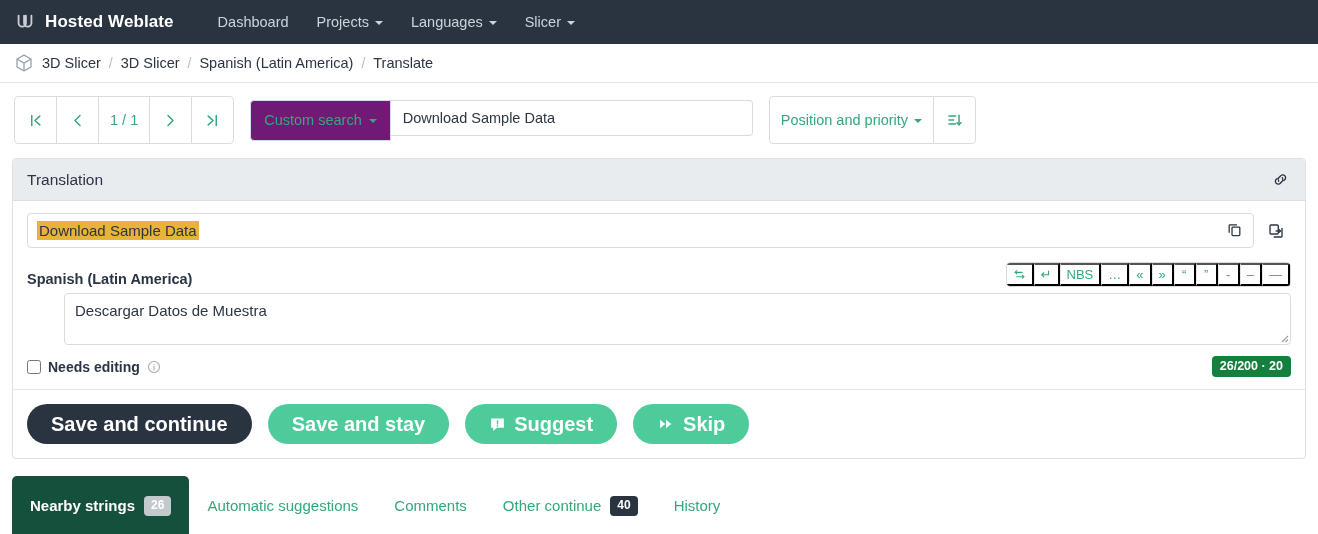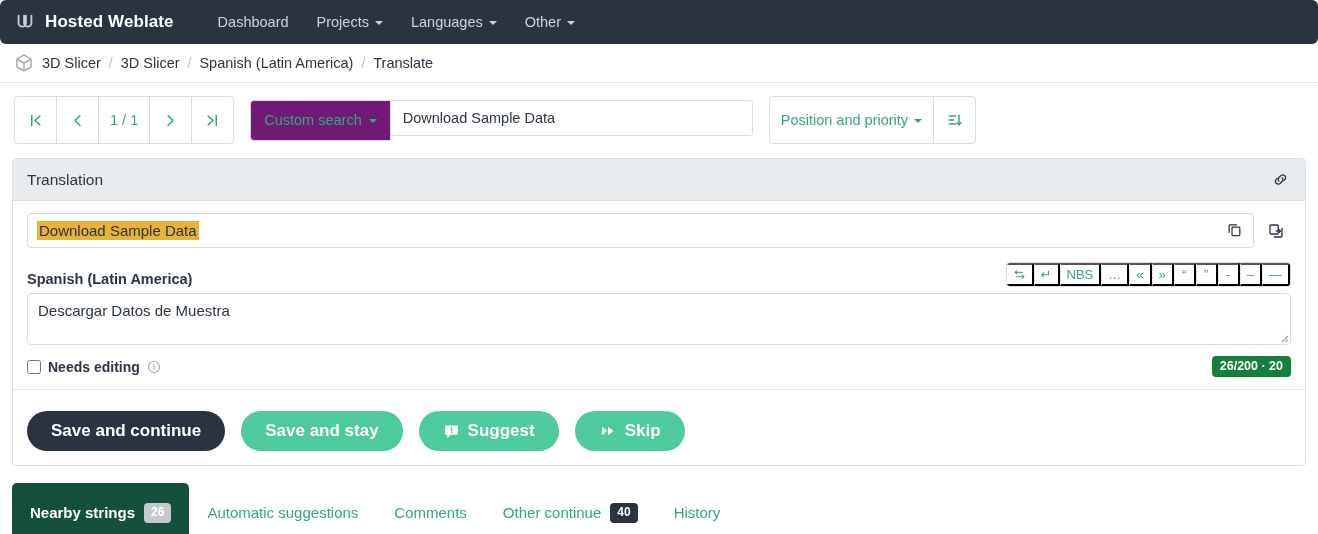--- a/index.html
+++ b/index.html
@@ -15,21 +15,20 @@
   }
 
   
   .navbar {
     height: 44px;
     background: #2a3441;
     display: flex;
     align-items: center;
     padding: 8px 14px;
     gap: 0;
-    border-radius: 6px;
   }
   .brand {
     display: flex; align-items: center; gap: 9px;
     margin-right: 30px;
   }
   .brand-logo { width: 22px; height: 22px; display:block; }
   .brand-name {
     color: #ffffff;
     font-size: 17px;
     font-weight: 600;
@@ -230,21 +229,21 @@
     color: #2b3543;
     resize: none;
     outline: none;
     display: block;
     background: #fff;
   }
   .resize-grip {
     position: absolute; right: 2px; bottom: 2px;
     width: 12px; height: 12px; pointer-events: none;
   }
-  .target-wrap { position: relative; }
+  .target-wrap { position: relative; margin-left: 37px; }
 
   .below-row {
     display: flex; align-items: center; justify-content: space-between;
     padding: 9px 0 0 0;
     min-height: 34px;
   }
   .needs-edit { display: flex; align-items: center; gap: 7px; }
   .needs-edit input[type=checkbox] {
     width: 14px; height: 14px; margin: 0; cursor: pointer;
     accent-color: #35a77c;
@@ -267,29 +266,28 @@
     border-top: 1px solid #e3e6ea;
     margin-top: 10px;
     padding: 14px;
     display: flex; align-items: center; gap: 16px;
   }
   .pill {
     height: 40px;
     border: none;
     border-radius: 20px;
     font-family: inherit;
-    font-size: 17px;
+    font-size: 20px;
     font-weight: bold;
     color: #fff;
     display: flex; align-items: center; justify-content: center;
     gap: 8px;
     padding: 0 24px;
     cursor: pointer;
     white-space: nowrap;
-    margin-top: 7px;
   }
   .pill.dark { background: #2a3441; }
   .pill.green { background: #4ecb9b; }
   .pill svg { display: block; }
 
   
   .tabs {
     display: flex; align-items: stretch;
     margin: 17px 12px 0 12px;
     gap: 0;
@@ -337,21 +335,21 @@
     </a>
     <a class="nav-link">
       <span>Projects</span>
       <span class="caret"></span>
     </a>
     <a class="nav-link">
       <span>Languages</span>
       <span class="caret"></span>
     </a>
     <a class="nav-link">
-      <span>Other</span>
+      <span>Slicer</span>
       <span class="caret"></span>
     </a>
   </div>
 </div>
 
 <div class="breadcrumb-bar">
   <span>
     <svg class="crumb-icon" viewBox="0 0 24 24" fill="none" stroke="#9aa2ac" stroke-width="1.6" stroke-linejoin="round">
       <path d="M12 2.6 20.4 7.2 v9.6 L12 21.4 3.6 16.8 V7.2 Z"></path>
       <path d="M12 12.1 20.4 7.2 M12 12.1 3.6 7.2 M12 12.1 V21.4"></path>

